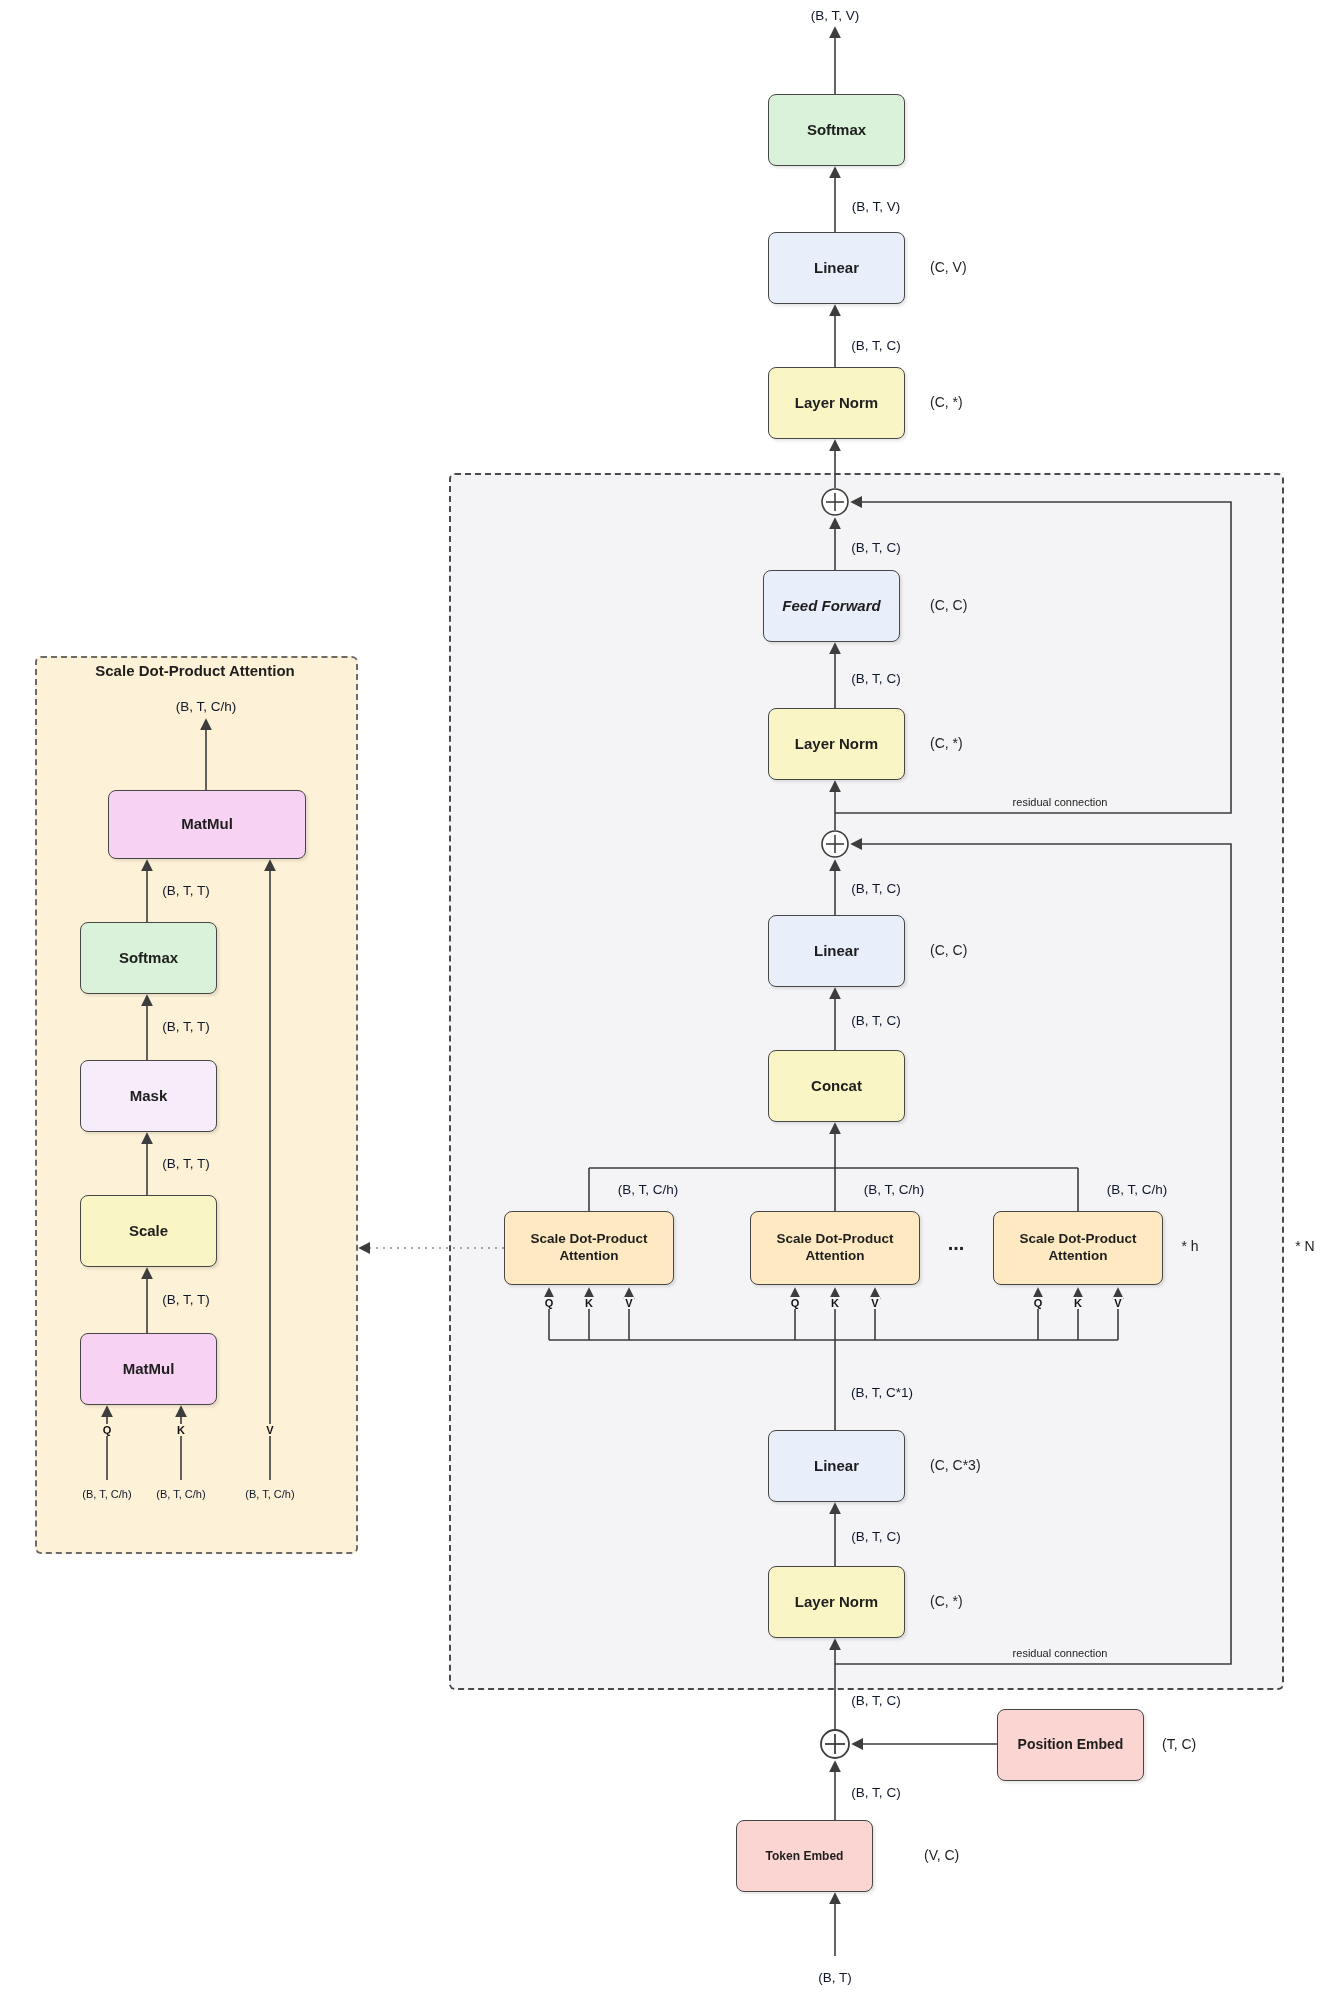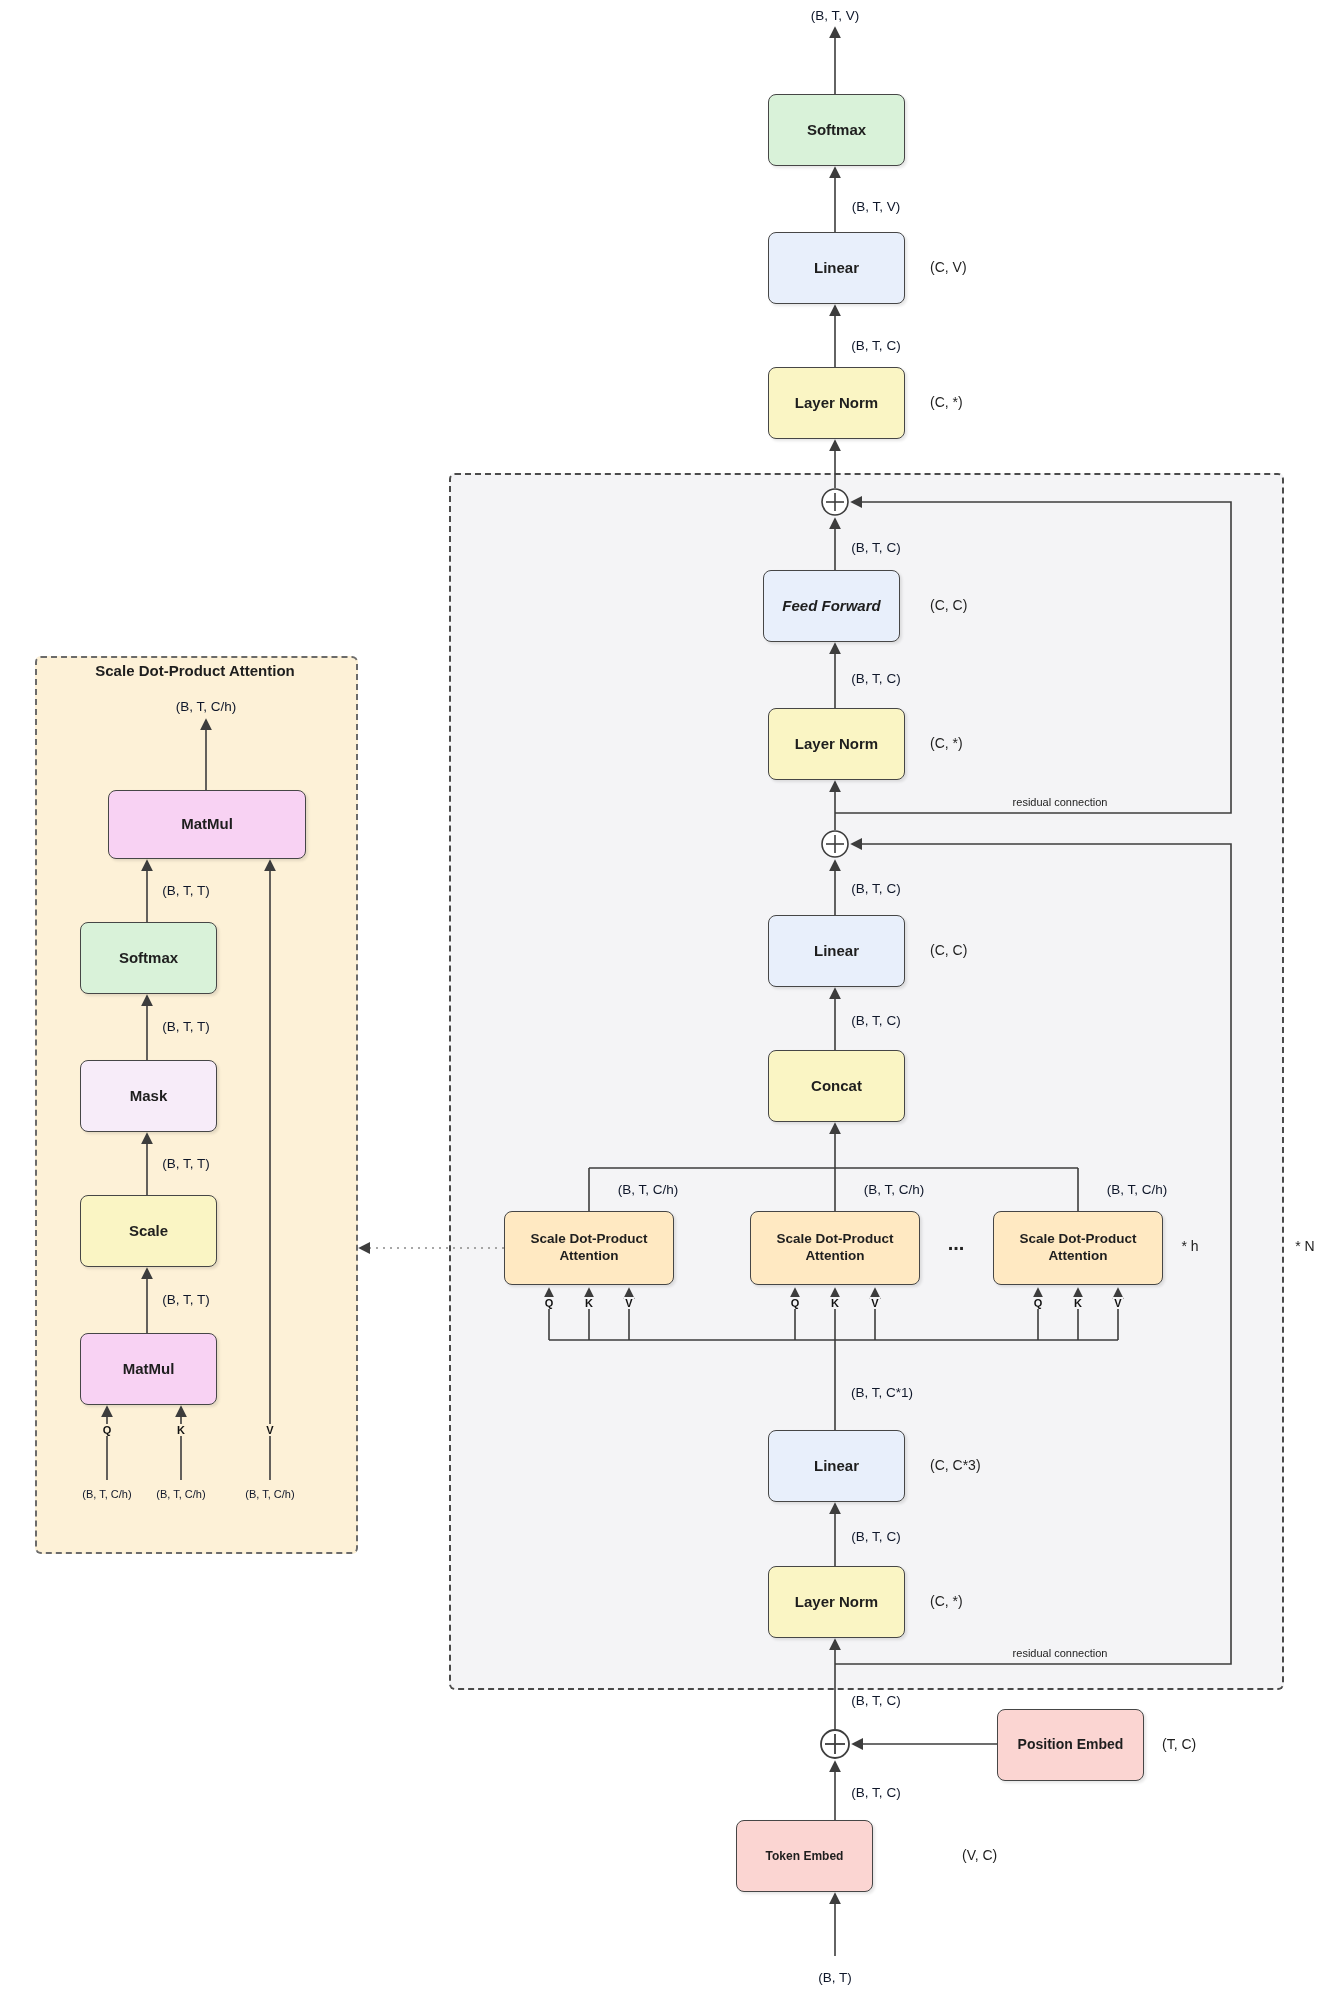--- a/index.html
+++ b/index.html
@@ -146,21 +146,21 @@
   <div class="elab" style="left:835px;top:1977px;text-align:center;">(B, T)</div>
 
   <div class="slab" style="left:930px;top:267px;">(C, V)</div>
   <div class="slab" style="left:930px;top:402px;">(C, *)</div>
   <div class="slab" style="left:930px;top:605px;">(C, C)</div>
   <div class="slab" style="left:930px;top:743px;">(C, *)</div>
   <div class="slab" style="left:930px;top:950px;">(C, C)</div>
   <div class="slab" style="left:930px;top:1465px;text-align:right;">(C, C*3)</div>
   <div class="slab" style="left:930px;top:1601px;">(C, *)</div>
   <div class="slab" style="left:1162px;top:1744px;">(T, C)</div>
-  <div class="slab" style="left:962px;top:1855px;">(V, C)</div>
+  <div class="slab" style="left:924px;top:1855px;">(V, C)</div>
 
   <div class="res" style="left:1060px;top:802px;">residual connection</div>
   <div class="res" style="left:1060px;top:1653px;">residual connection</div>
   <div class="dots" style="left:956px;top:1243px;">...</div>
   <div class="mult" style="left:1190px;top:1246px;">* h</div>
   <div class="mult" style="left:1305px;top:1246px;">* N</div>
 
   <div class="qkv" style="left:549px;top:1303px;">Q</div>
   <div class="qkv" style="left:589px;top:1303px;">K</div>
   <div class="qkv" style="left:629px;top:1303px;">V</div>

